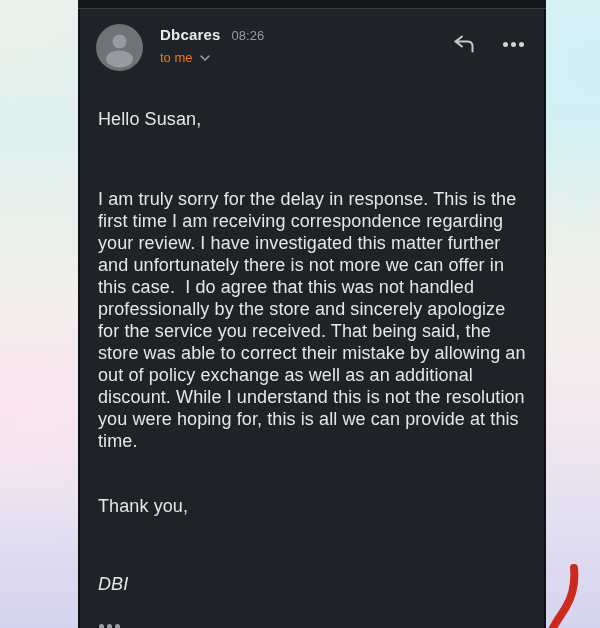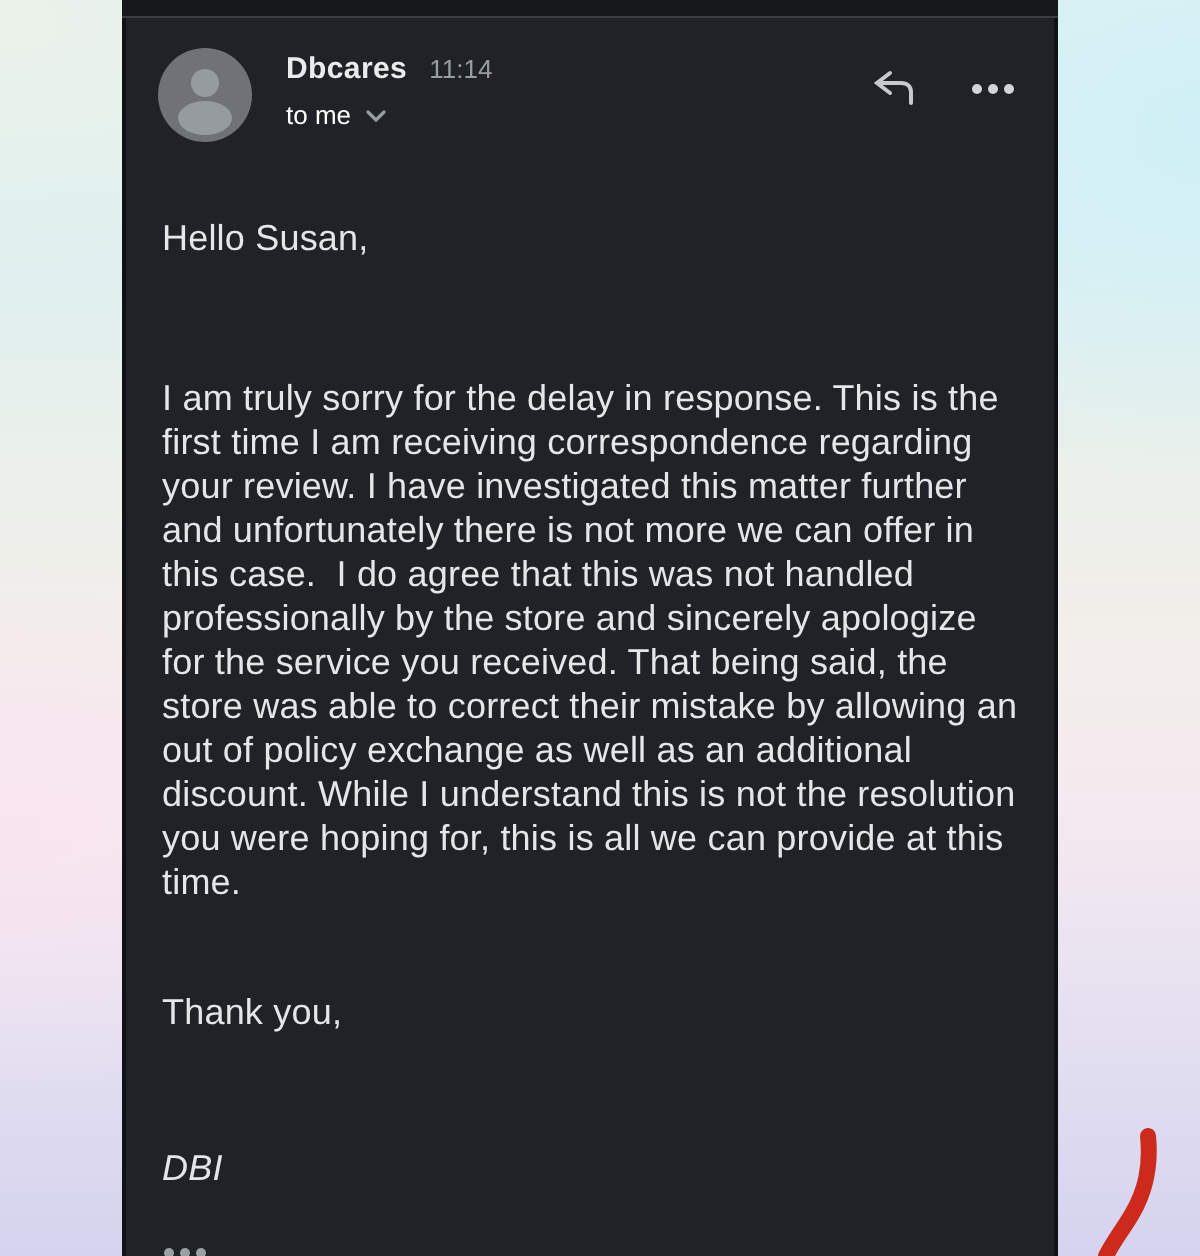--- a/index.html
+++ b/index.html
@@ -14,21 +14,21 @@
     position: relative;
     background:
       radial-gradient(ellipse 55% 40% at 100% 10%, rgba(205,240,248,0.85), rgba(205,240,248,0) 70%),
       radial-gradient(ellipse 60% 30% at 0% 2%, rgba(236,242,233,0.9), rgba(236,242,233,0) 70%),
       radial-gradient(ellipse 55% 28% at 0% 66%, rgba(250,228,240,0.85), rgba(250,228,240,0) 75%),
       linear-gradient(180deg, #e2f1ef 0%, #ddf0f1 18%, #ecf0ea 38%, #f3eeeb 52%, #f4e9ef 65%, #e4e0f1 82%, #d5d3ee 100%);
   }
 
   .email-card {
     position: absolute;
-    left: 61px;
+    left: 78px;
     top: 0;
     width: 468px;
     height: 628px;
     background: #1f2227;
     box-shadow: inset 2px 0 0 #101216, inset -2px 0 0 #101216;
     box-sizing: border-box;
   }
   .top-strip {
     height: 8px;
     background: #15171b;
@@ -63,21 +63,21 @@
   }
   .timestamp {
     margin-left: 11px;
     color: #989da3;
     font-size: 13px;
   }
   .recipient-row {
     margin-top: 7px;
     display: flex;
     align-items: center;
-    color: #ffffff;
+    color: #f97316;
     font-size: 13px;
     cursor: pointer;
   }
   .recipient-row svg { margin-left: 7px; }
 
   .header-actions {
     margin-left: auto;
     display: flex;
     align-items: center;
     gap: 27px;
@@ -133,21 +133,21 @@
         <svg viewBox="0 0 47 47">
           <circle cx="23.5" cy="17.5" r="7" fill="#969b9f"></circle>
           <ellipse cx="23.5" cy="35" rx="13.5" ry="8.5" fill="#969b9f"></ellipse>
         </svg>
       </span>
     </div>
 
     <div class="header-meta">
       <div class="sender-row">
         <span class="sender-name">Dbcares</span>
-        <span class="timestamp">11:14</span>
+        <span class="timestamp">08:26</span>
       </div>
       <div class="recipient-row">
         <span>to me</span>
         <svg width="10" height="6" viewBox="0 0 10 6">
           <path d="M1 1 L5 5 L9 1" fill="none" stroke="#989da3" stroke-width="1.6" stroke-linecap="round" stroke-linejoin="round"></path>
         </svg>
       </div>
     </div>
 
     <div class="header-actions">

